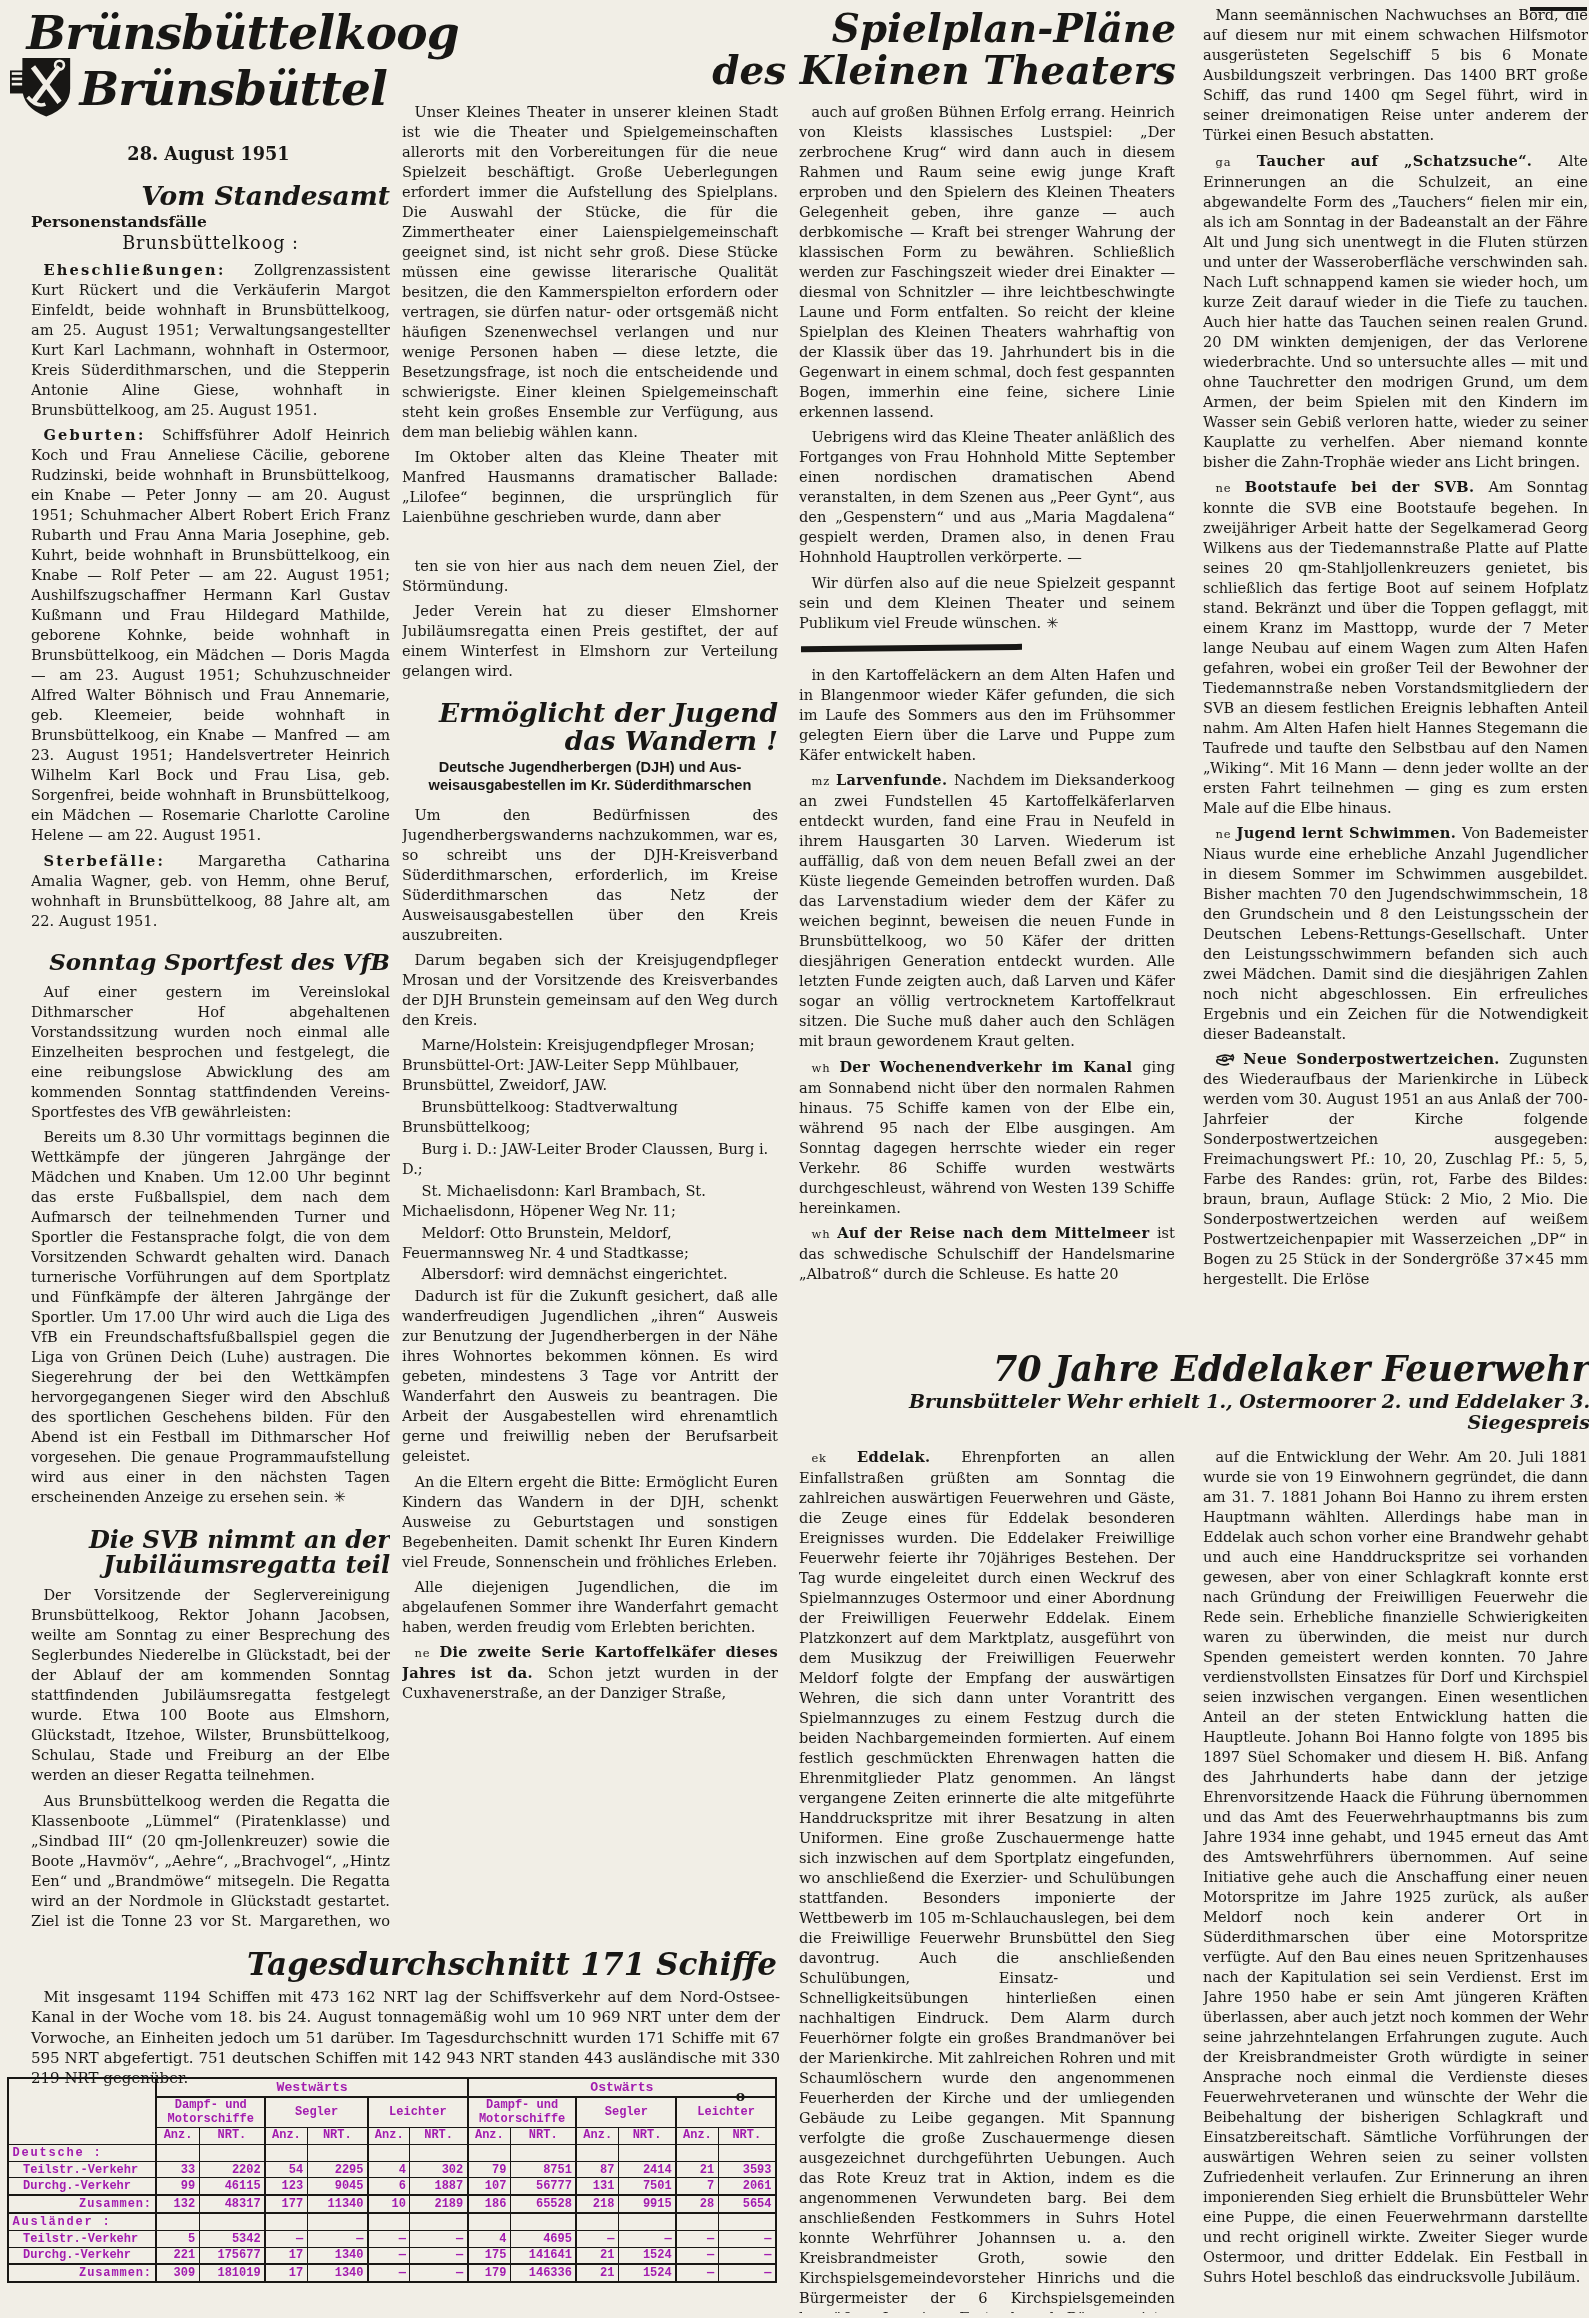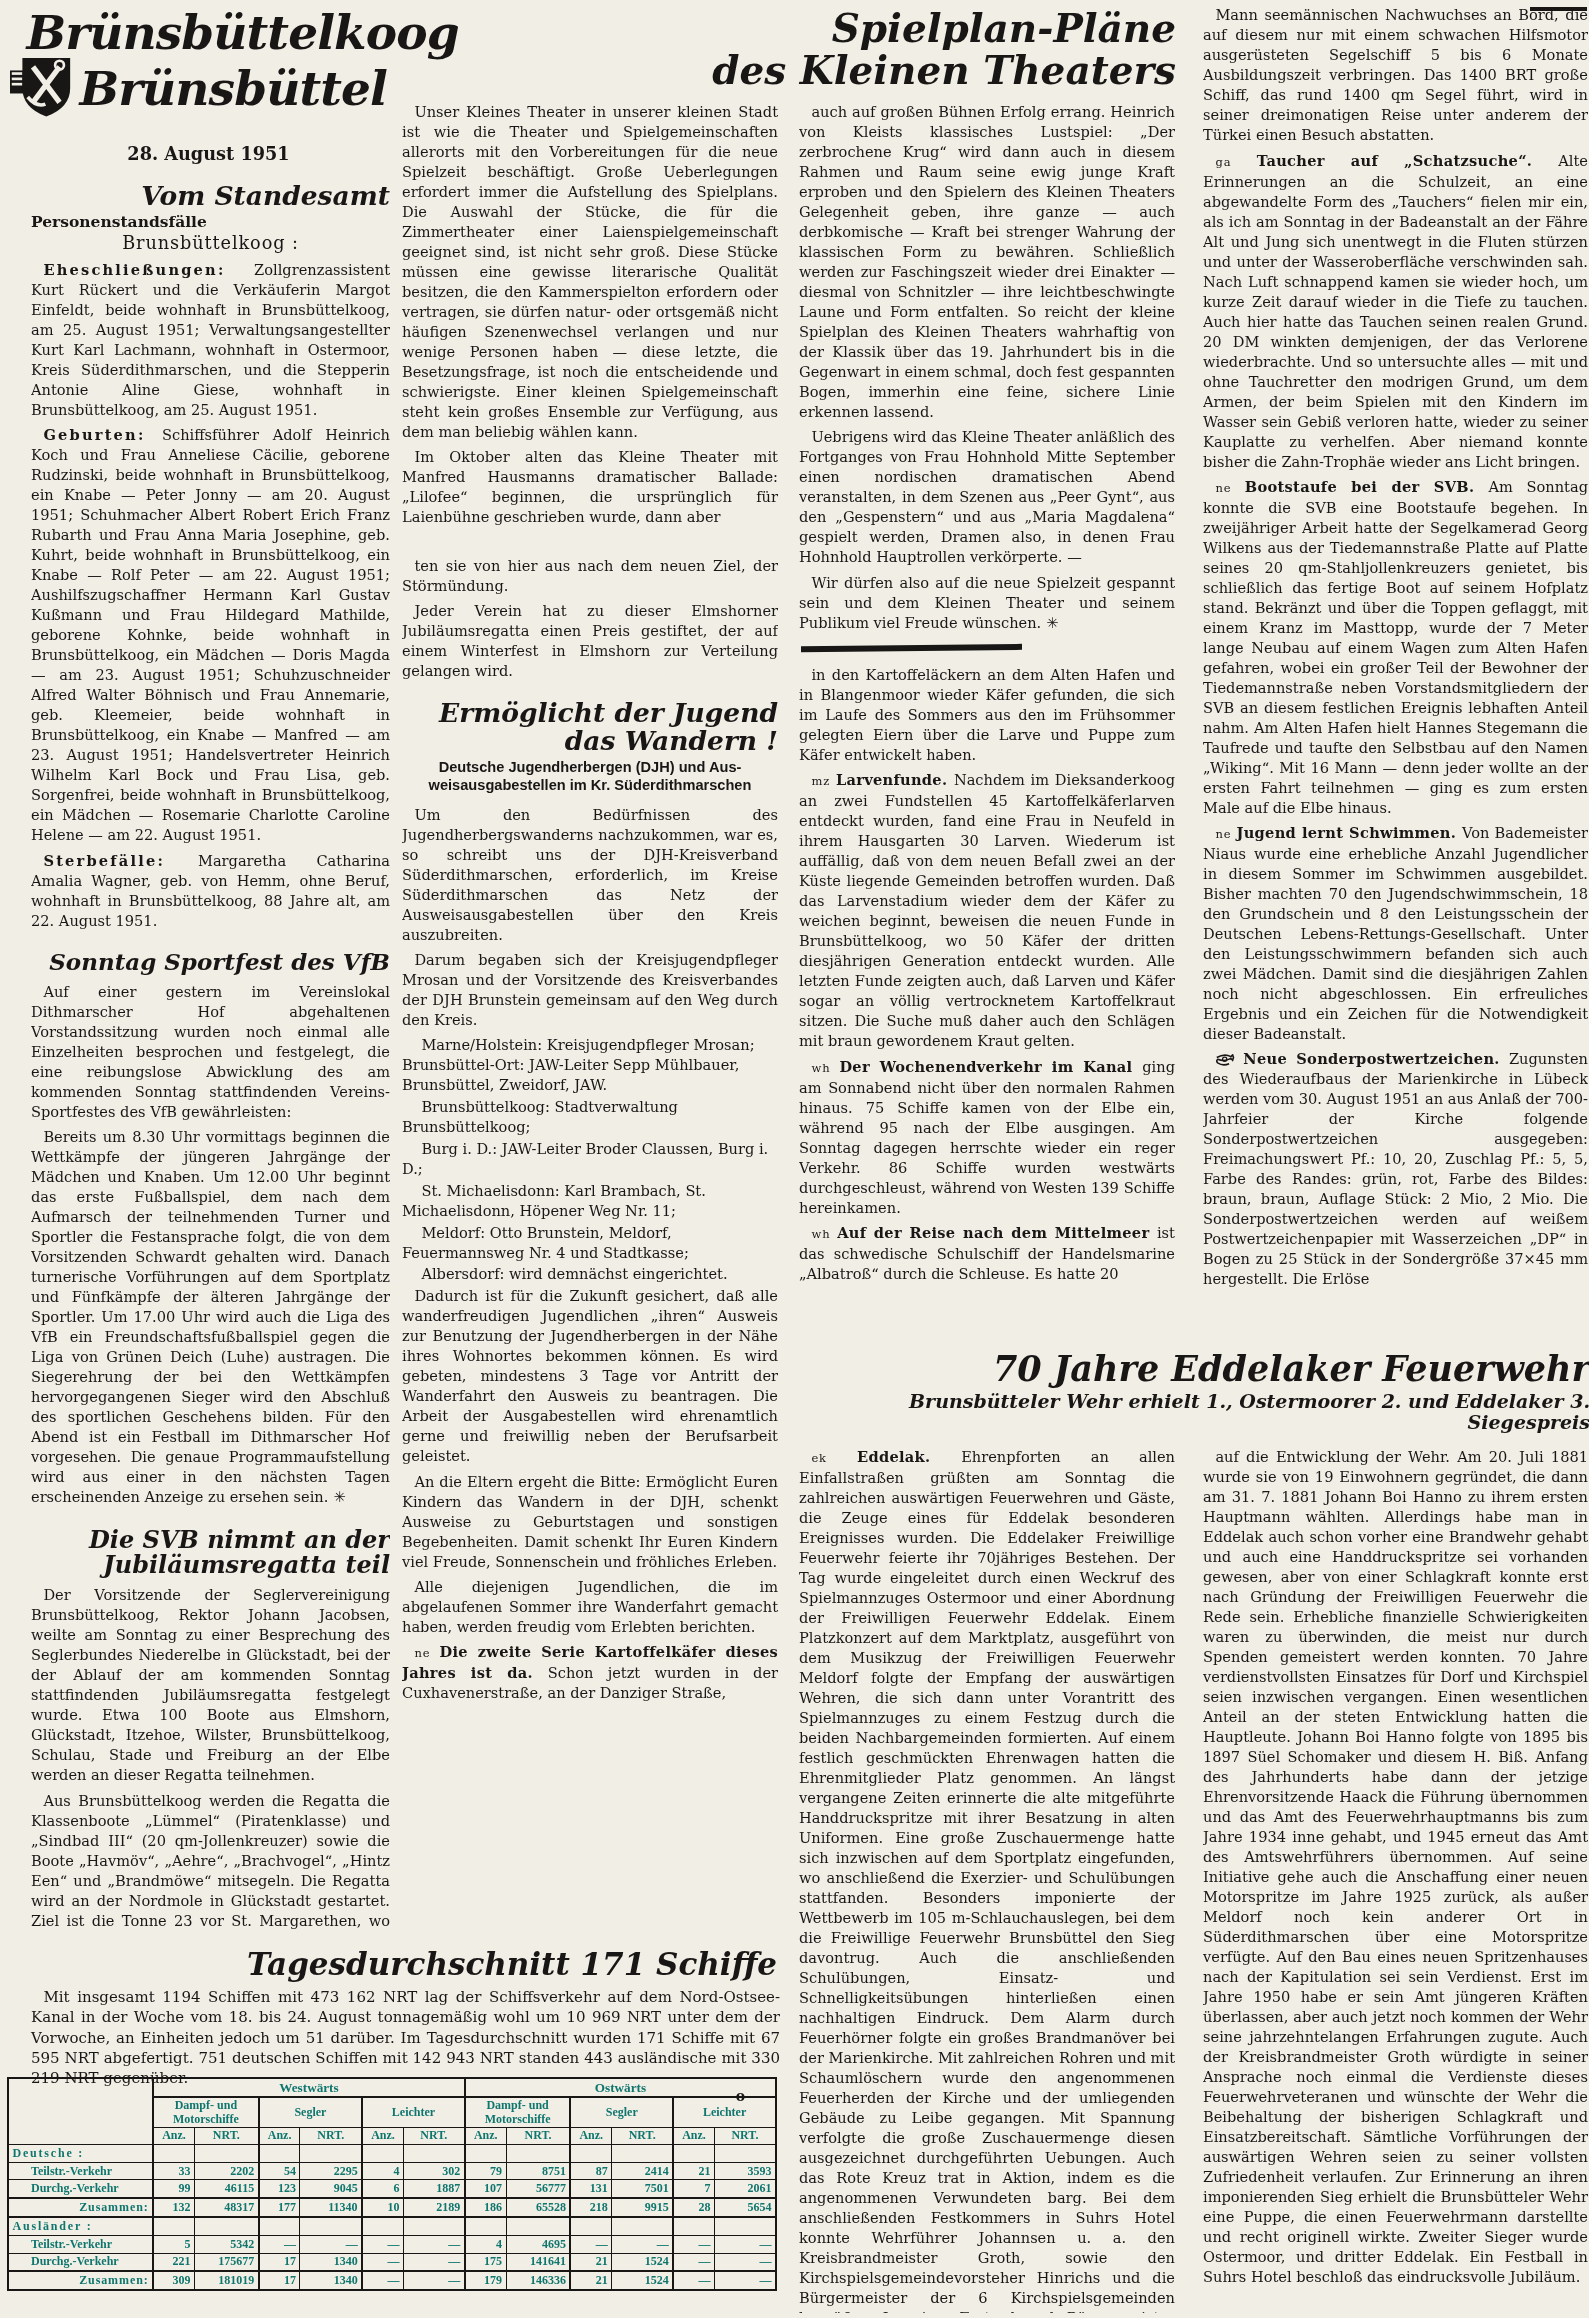--- a/index.html
+++ b/index.html
@@ -45,34 +45,34 @@
   #fwcol1{left:799px;top:1447px;width:376px;height:866px;}
   #fwcol2{left:1203px;top:1447px;width:385px;height:866px;}
   .heavy-rule{height:6.2px;background:#181715;width:221px;margin:12.4px 0 14px 1.8px;transform:skewY(-0.6deg);}
   #top-dash{left:1530px;top:7px;width:57px;height:3.5px;background:#181715;}
   
   #schiffe-intro{left:31px;top:1987px;width:749px;}
   #schiffe-intro p{font-size:15px;line-height:20.3px;text-align:justify;margin:0;text-indent:12.4px;}
   #intro-mark{position:absolute;right:35px;bottom:-16px;font-weight:bold;}
   
   #shiptable{left:7px;top:2077px;width:770px;}
-  table.ships{border-collapse:collapse;width:100%;font-family:Liberation Serif, serif;
-              font-size:12px;font-weight:bold;color:#0f766e;}
+  table.ships{border-collapse:collapse;width:100%;font-family:Liberation Mono, monospace;
+              font-size:12px;font-weight:bold;color:#a21caf;}
   table.ships th,table.ships td{border:0.9px solid #181715;padding:0.9px 3.5px;text-align:center;}
   table.ships{border:2.6px solid #181715;}
   table.ships .dir{font-size:13.2px;border-bottom:2.6px solid #181715;border-top:2.6px solid #181715;}
   table.ships th{line-height:1.15;}
   table.ships td.num{text-align:right;}
   table.ships td.lbl{text-align:left;border-right:2.6px solid #181715;white-space:nowrap;}
   table.ships .grpsep{border-left:2.6px solid #181715;}
   table.ships .unitsep{border-left:0.9px dashed #6b6860;}
   tr.row-total td{border-top:2.6px solid #181715;border-bottom:2.6px solid #181715;}
   tr.row-total td.lbl{text-align:right;letter-spacing:0.9px;}
   tr.row-group td.lbl{letter-spacing:1.8px;}
-  tr.row-data td.lbl{padding-left:22px;}
+  tr.row-data td.lbl{padding-left:14px;}
   .svg-icon{display:inline-block;vertical-align:-1.8px;}
 </style>
 </head>
 <body>
 
 <div id="sheet">
 
   <div class="abs" id="top-dash"></div>
 
   <div class="abs" id="masthead">

